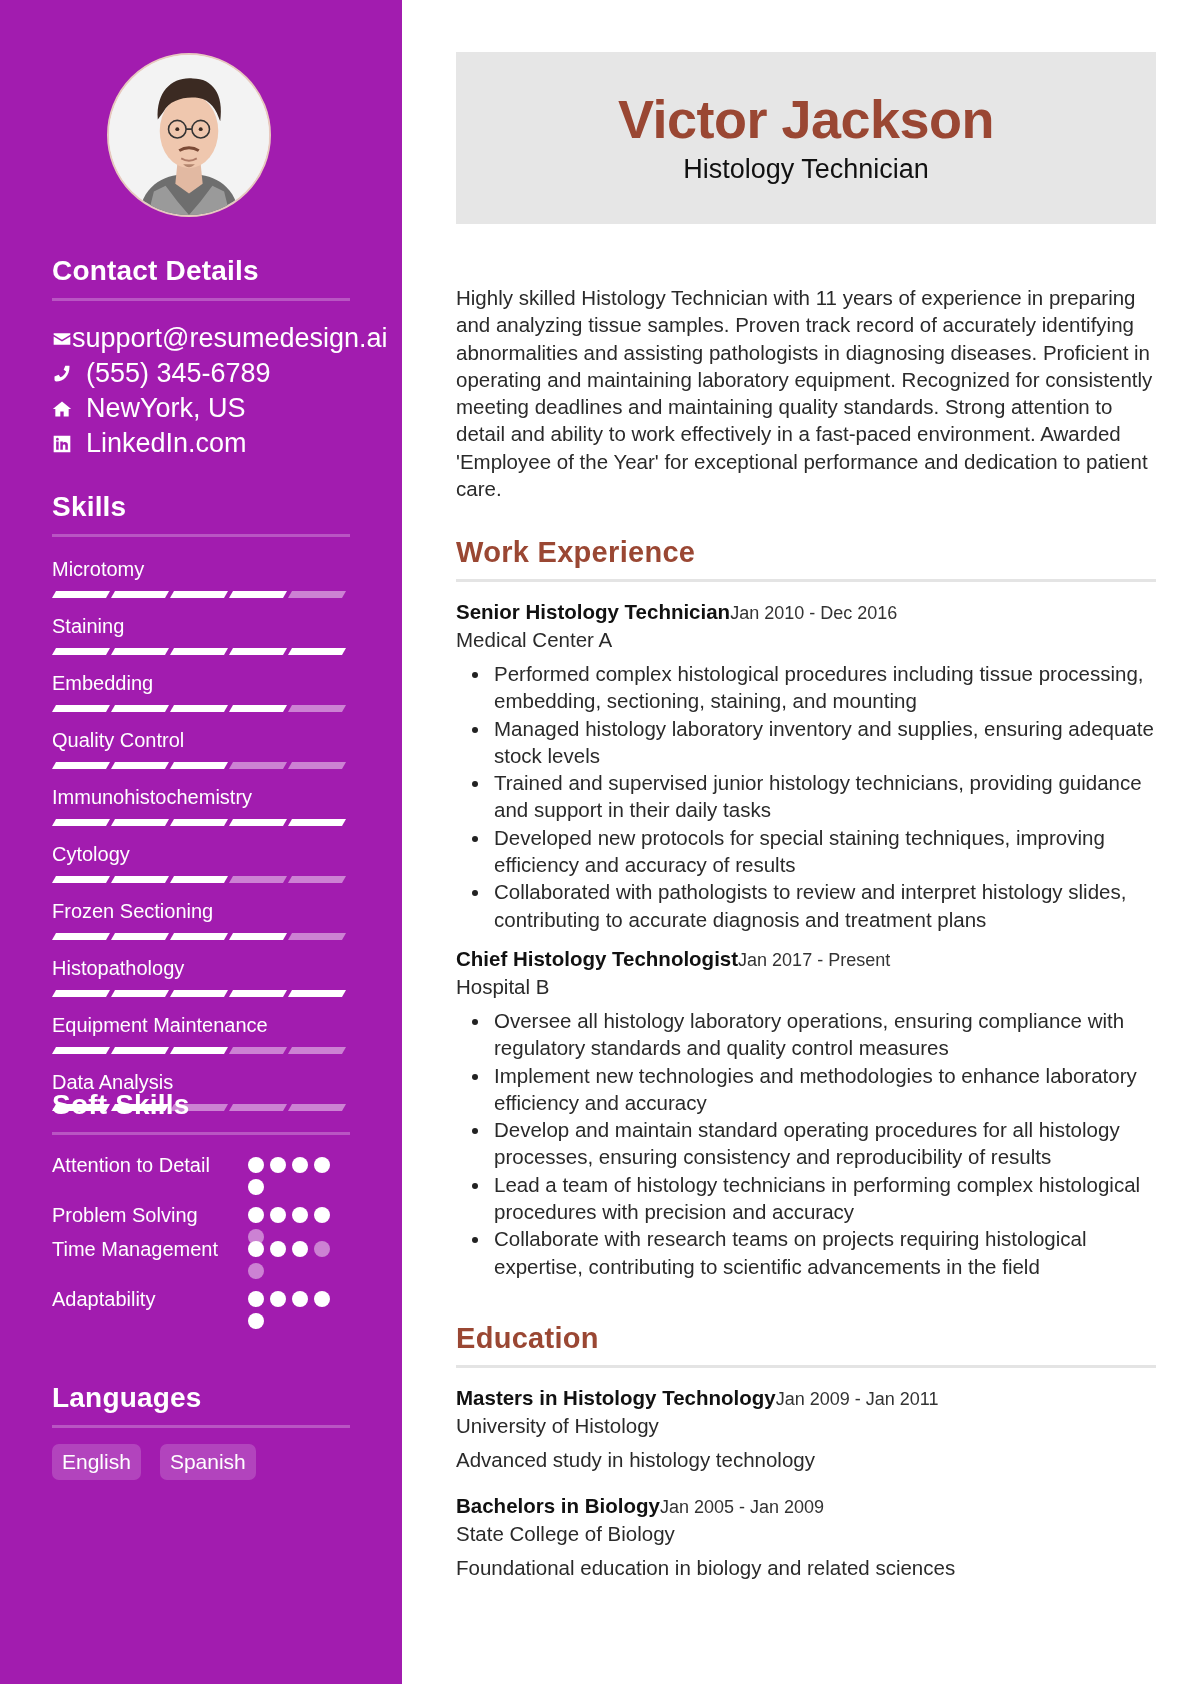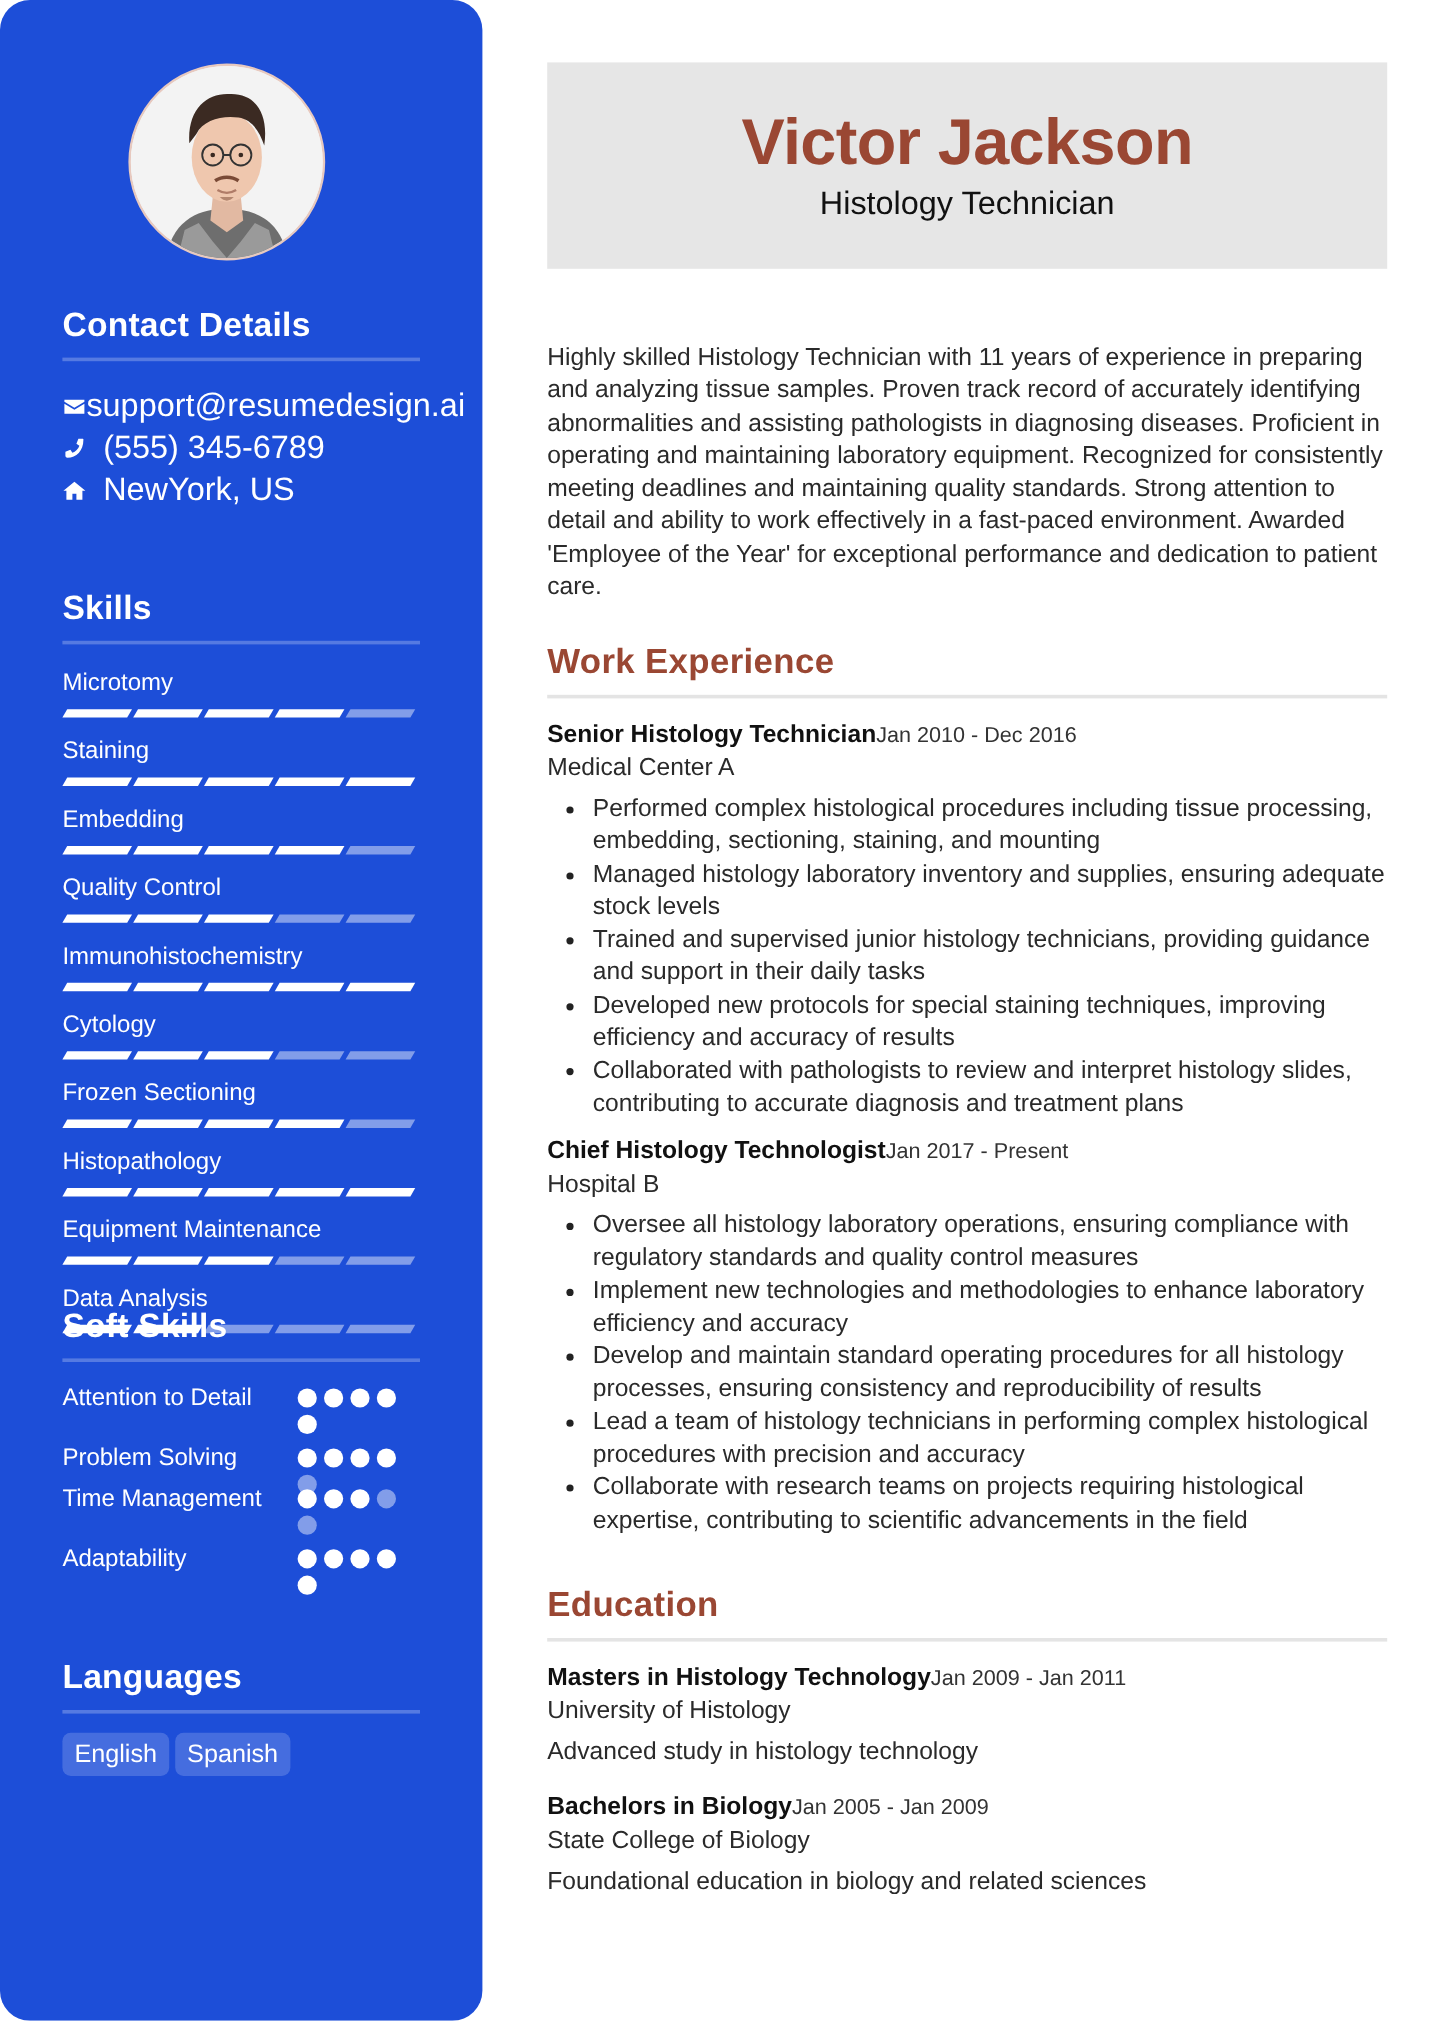--- a/index.html
+++ b/index.html
@@ -1,21 +1,21 @@
 <!DOCTYPE html>
 <html><head>
 <meta charset="utf-8">
 <style>
   * { box-sizing: border-box; margin: 0; padding: 0; }
   html, body { width: 1200px; height: 1684px; background: #ffffff; overflow: hidden; }
   body { font-family: "Liberation Sans", sans-serif; position: relative; }
 
   .sidebar {
     position: absolute; left: 0; top: 0; width: 402px; height: 1684px;
-    background: #1d4ed8; color: #ffffff; border-radius: 25px;
+    background: #a21caf; color: #ffffff;
   }
   .photo {
     position: absolute; left: 107px; top: 53px; width: 164px; height: 164px;
     border-radius: 50%; background: #f4f4f4; border: 2px solid #e7c9bf; overflow: hidden;
   }
   .photo svg { width: 100%; height: 100%; display: block; }
 
   .side-section { position: absolute; left: 52px; width: 298px; }
   .side-title {
     font-size: 28px; font-weight: bold; color: #ffffff; line-height: 34px;
@@ -33,21 +33,21 @@
   .skill-bar { display: flex; gap: 5px; height: 8px; margin-top: 8px; margin-bottom: 13px; padding-left: 2px; }
   .seg { width: 54px; height: 7px; background: #ffffff; transform: skewX(-30deg); }
   .seg.off { background: rgba(255,255,255,0.45); }
 
   .soft-row { display: flex; align-items: flex-start; }
   .soft-name { width: 196px; font-size: 20px; line-height: 28px; }
   .soft-dots { width: 90px; display: flex; flex-wrap: wrap; gap: 6px 6px; padding-top: 6px; }
   .dot { width: 16px; height: 16px; border-radius: 50%; background: #ffffff; }
   .dot.off { background: rgba(255,255,255,0.45); }
 
-  .lang-list { display: flex; gap: 5px; margin-top: 16px; }
+  .lang-list { display: flex; gap: 19px; margin-top: 16px; }
   .lang-chip {
     background: rgba(255,255,255,0.18); border-radius: 7px;
     padding: 0 10px; height: 36px; line-height: 36px; font-size: 21px; color: #ffffff;
   }
 
   .main { position: absolute; left: 456px; top: 0; width: 700px; color: #222; }
   .header-box {
     position: absolute; left: 0; top: 52px; width: 700px; height: 172px; background: #e6e6e6;
     text-align: center;
   }
@@ -114,20 +114,28 @@
         <span>(555) 345-6789</span>
       </div>
       <div class="contact-item">
         <span class="ic">
           <svg viewBox="0 0 24 24">
               <path d="M12 3L1 12h3v9h6v-6h4v6h6v-9h3z"></path>
             </svg>
         </span>
         <span>NewYork, US</span>
       </div>
+      <div class="contact-item">
+        <span class="ic">
+          <svg viewBox="0 0 24 24">
+              <path d="M2 2h20v20H2z M5 9v10h3V9z M6.5 4.5a1.7 1.7 0 1 0 0.01 0z M10 9v10h3v-5c0-2 3-2 3 0v5h3v-6c0-4-5-4-6-2V9z" fill-rule="evenodd"></path>
+            </svg>
+        </span>
+        <span>LinkedIn.com</span>
+      </div>
     </div>
   </section>
 
   <section class="side-section" style="top:490px;">
     <h2 class="side-title">Skills</h2>
     <div class="side-rule" style="margin-bottom:18px;"></div>
     <div id="skills-list">
         <div class="skill">
           <div class="skill-name">Microtomy</div>
           <div class="skill-bar">

